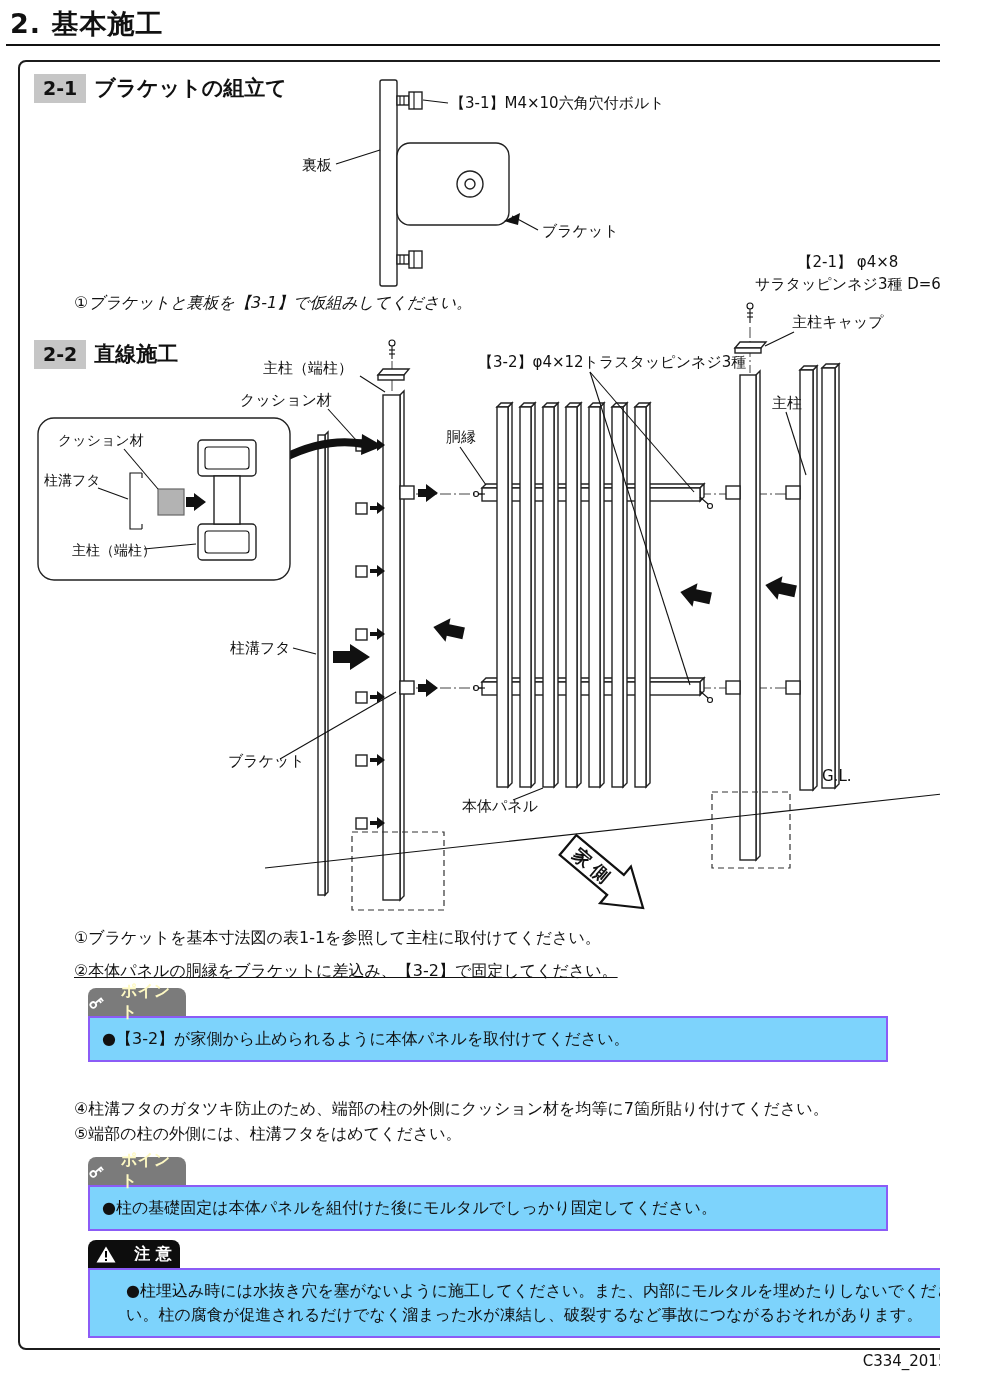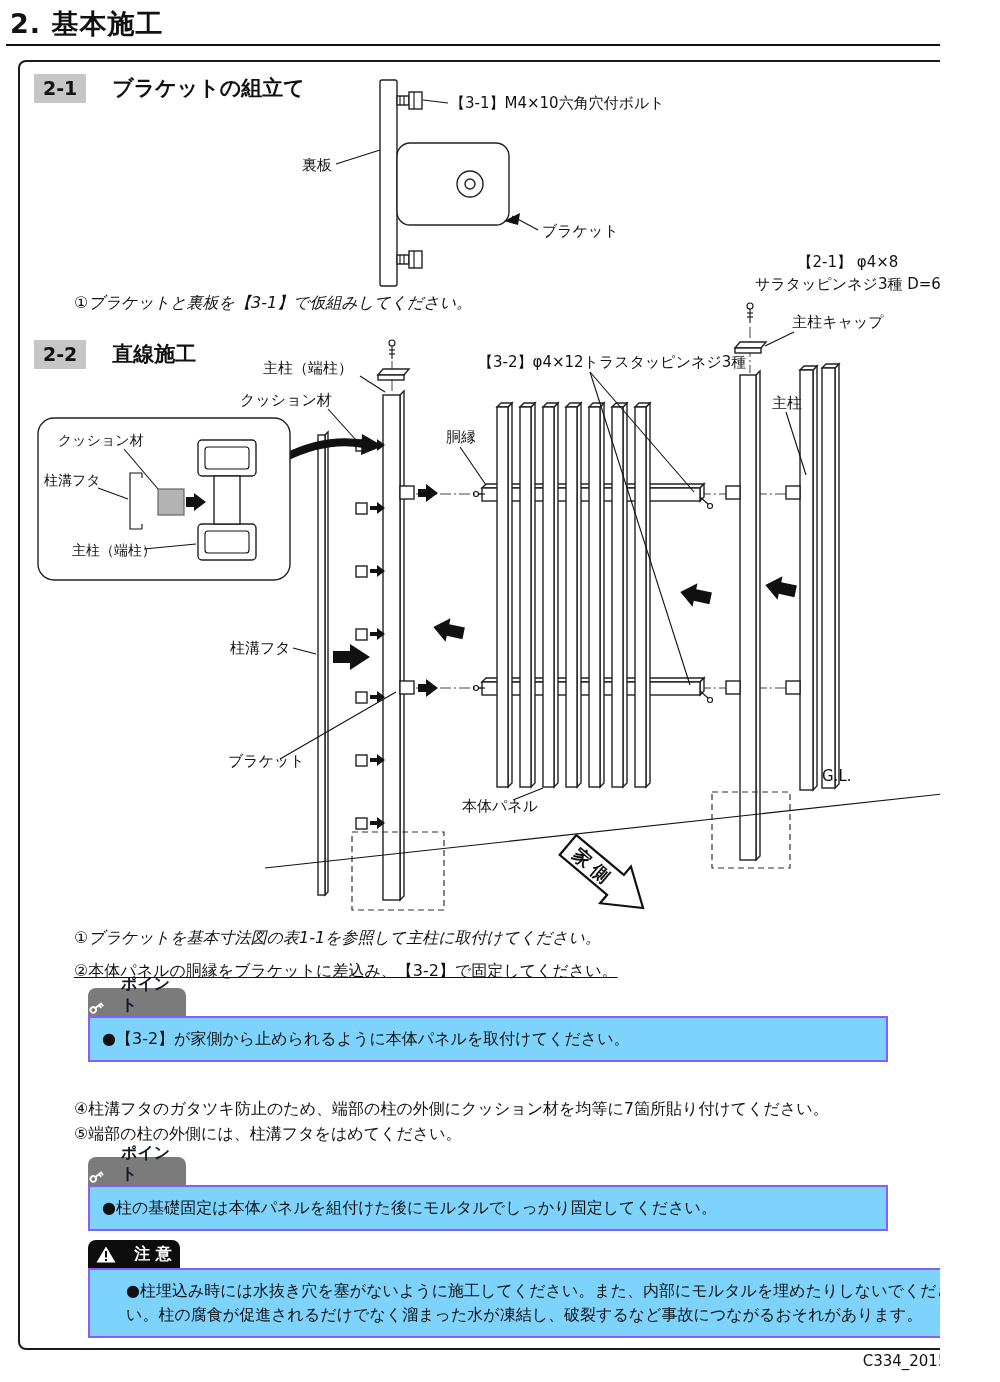--- a/index.html
+++ b/index.html
@@ -3,26 +3,26 @@
 <meta charset="utf-8">
 <style>
   html,body { margin:0; padding:0; background:#fff; }
   body { font-family:"DejavU Sans","Liberation Sans",sans-serif; color:#111; }
   .page { position:relative; width:940px; height:1382px; background:#fff; overflow:hidden;
           font-family:"DejaVu Sans","Liberation Sans",sans-serif; }
   .doc-title { position:absolute; left:10px; top:6px; font-size:27px; font-weight:bold; letter-spacing:1px; }
   .title-rule { position:absolute; left:6px; top:44px; width:988px; height:0; border-top:2px solid #111; }
   .main-box { position:absolute; left:18px; top:60px; width:958px; height:1286px;
               border:2px solid #1c1c1c; border-radius:8px; }
-  .sec-header { position:absolute; display:flex; align-items:center; gap:26px; z-index:5; }
+  .sec-header { position:absolute; display:flex; align-items:center; gap:8px; z-index:5; }
   .sec-chip { background:#c6c6c6; color:#111; font-size:19px; font-weight:bold; padding:3px 9px; line-height:1.2; }
   .sec-title { font-size:21px; font-weight:bold; }
   .step { position:absolute; font-size:16px; white-space:nowrap; z-index:4; }
   .pt-chip { position:absolute; width:98px; height:28px; background:#7b7b7b; border-radius:8px 8px 0 0;
-             color:#0f172a; display:flex; align-items:flex-end; justify-content:center; gap:16px;
+             color:#fef9c3; display:flex; align-items:center; justify-content:center; gap:16px;
              font-size:16px; font-weight:bold; z-index:4; }
   .ct-chip { position:absolute; width:92px; height:28px; background:#0d0d0d; border-radius:8px 8px 0 0;
              color:#fff; display:flex; align-items:center; justify-content:center; gap:18px;
              font-size:16px; font-weight:bold; z-index:4; }
   .pt-body { position:absolute; border:2px solid #8b5cf6; background:#7dd3fc; font-size:16px;
              padding:9px 12px; line-height:1.5; z-index:3; }
   .footer-code { position:absolute; left:18px; top:1352px; width:958px; text-align:right; font-size:15px; }
   svg { position:absolute; overflow:visible; }
   svg text { font-family:"DejaVu Sans","Liberation Sans",sans-serif; }
   .lbl  { font-size:15px; fill:#111; }
@@ -297,21 +297,21 @@
     <text class="lbl" text-anchor="middle" x="258" y="160">クッション材</text>
     <text class="lbl" x="450" y="122">【3-2】φ4×12トラスタッピンネジ3種</text>
     <text class="lbl" x="418" y="197">胴縁</text>
     <text class="lbl" x="744" y="163">主柱</text>
     <text class="lbl" x="202" y="408">柱溝フタ</text>
     <text class="lbl" x="200" y="521">ブラケット</text>
     <text class="lbl" x="434" y="566">本体パネル</text>
     <text class="lbl" x="794" y="536">G.L.</text>
   </svg>
 
-  <div class="step" style="left:74px; top:928px;font-style:italic;">①ブラケットを基本寸法図の表1-1を参照して主柱に取付けてください。</div>
+  <div class="step" style="left:74px; top:928px;">①ブラケットを基本寸法図の表1-1を参照して主柱に取付けてください。</div>
   <div class="step" style="left:74px; top:961px;text-decoration:underline;">②本体パネルの胴縁をブラケットに差込み、【3-2】で固定してください。</div>
 
   <div class="pt-chip" style="left:88px; top:988px;">
     <svg width="17" height="17" viewBox="0 0 17 17" style="position:static;">
       <g transform="rotate(-40 8 8)" stroke="#fff" stroke-width="1.8" fill="none">
         <circle cx="4" cy="8.5" r="2.8"></circle>
         <line x1="7" y1="8.5" x2="15" y2="8.5"></line>
         <line x1="11.5" y1="8.5" x2="11.5" y2="12"></line>
         <line x1="14" y1="8.5" x2="14" y2="12"></line>
       </g>

